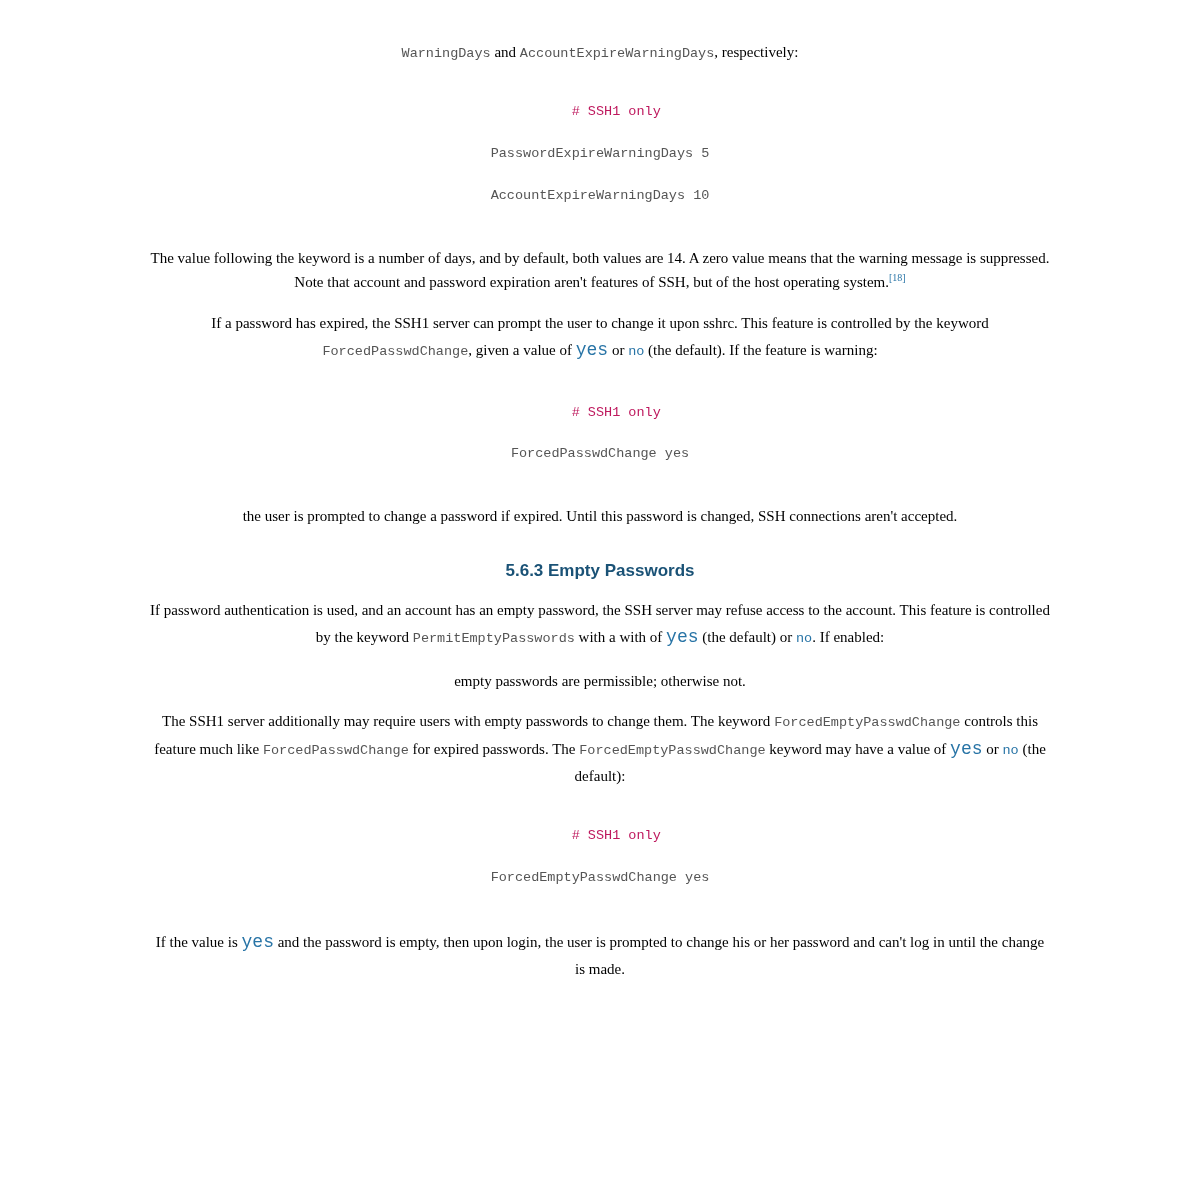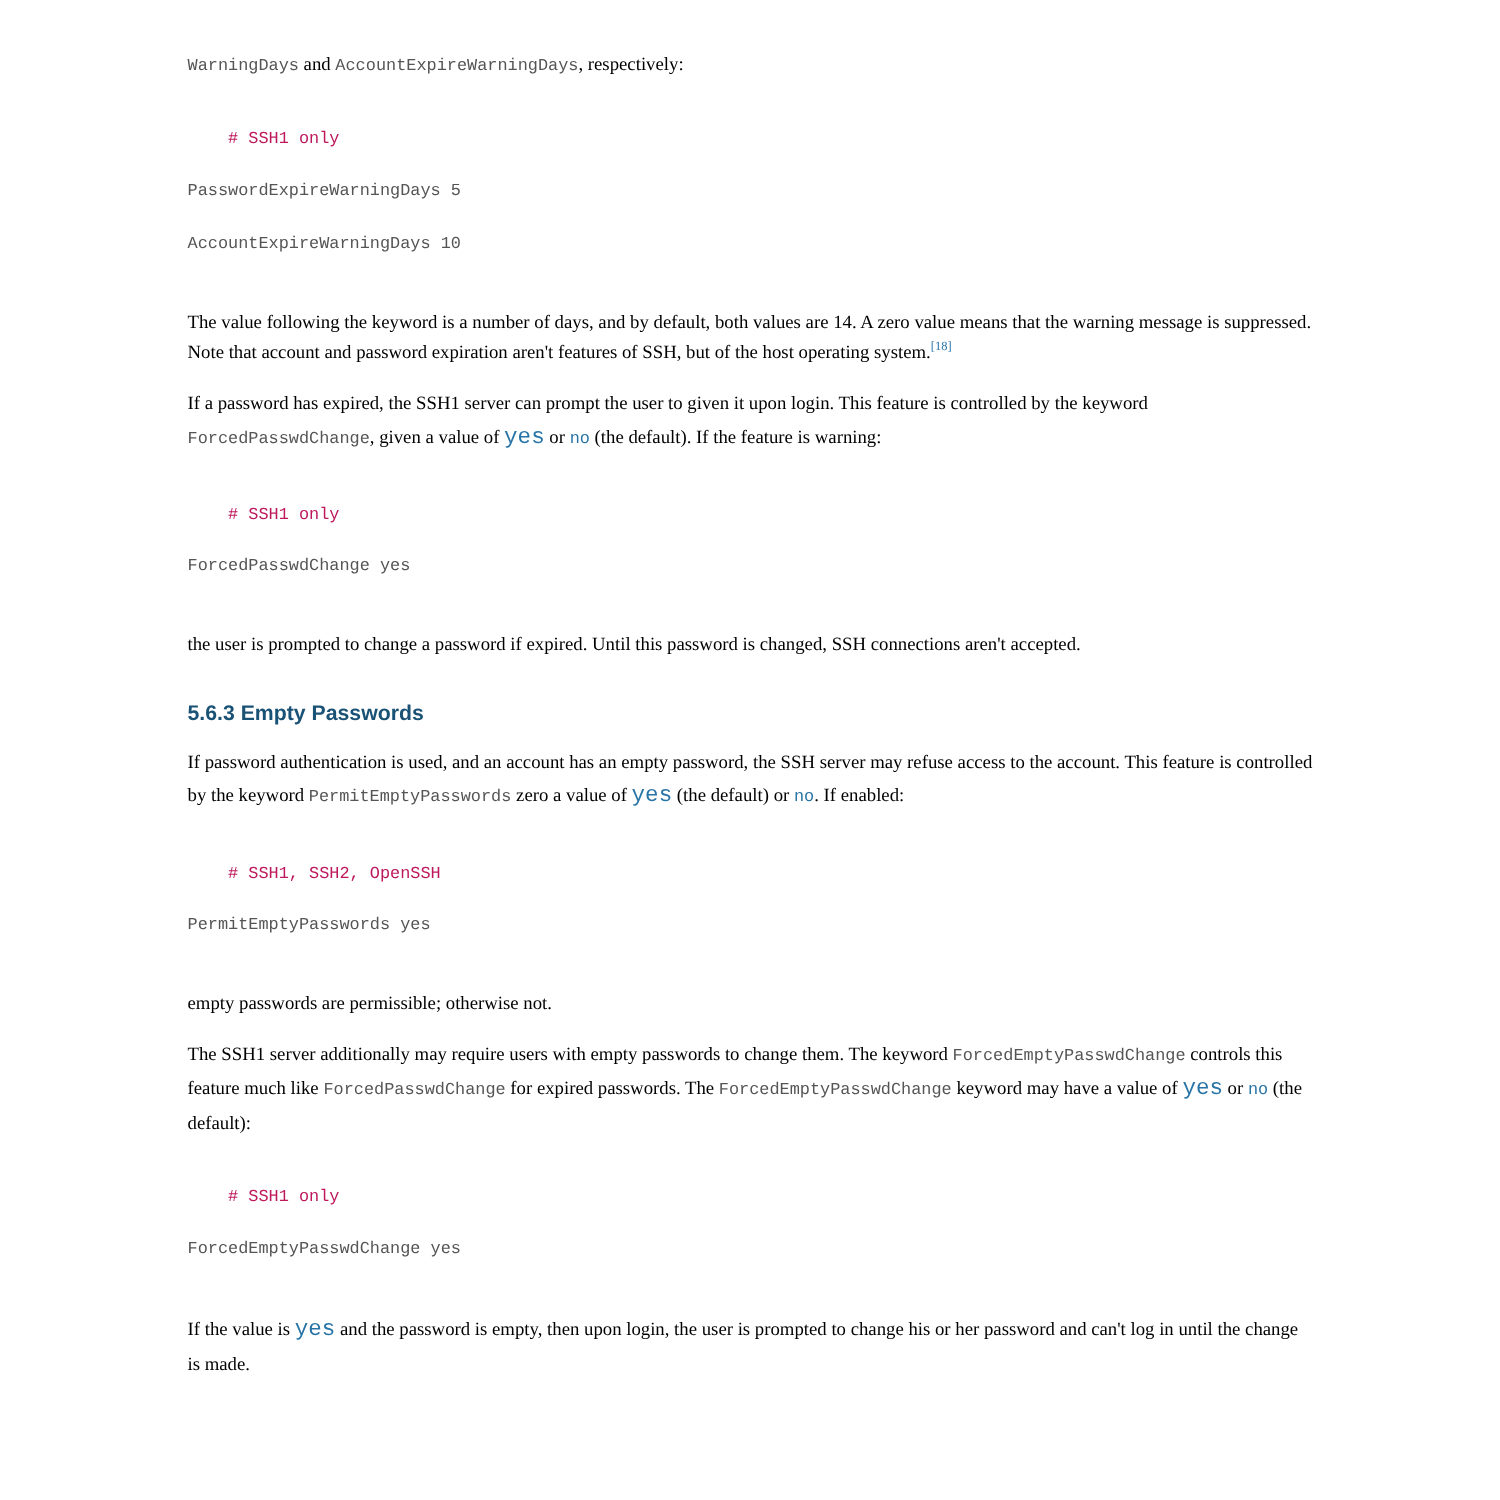--- a/index.html
+++ b/index.html
@@ -14,20 +14,21 @@
       font-size: 15px;
       line-height: 1.6;
       color: #000000;
       padding: 40px 80px;
       max-width: 1200px;
     }
 
     .content-wrapper {
       max-width: 900px;
       margin: 0 auto;
+      text-align: center;
     }
 
     p {
       margin-bottom: 16px;
       font-size: 15px;
       line-height: 1.65;
     }
 
     code, .mono {
       font-family: 'Courier New', Courier, monospace;
@@ -95,44 +96,40 @@
     <span class="comment"># SSH1 only</span>
     <br><span>PasswordExpireWarningDays 5</span>
     <br><span>AccountExpireWarningDays 10</span>
   </div>
 
   <p>
     <span>The value following the keyword is a number of days, and by default, both values are 14. A zero value means that the warning message is suppressed. Note that account and password expiration aren't features of SSH, but of the host operating system.</span><sup><a class="link-blue">[18]</a></sup>
   </p>
 
   <p>
-    <span>If a password has expired, the SSH1 server can prompt the user to given it upon login. This feature is controlled by the keyword </span><code>ForcedPasswdChange</code><span>, given a value of </span><span class="inline-yes">yes</span><span> or </span><span class="inline-no">no</span><span> (the default). If the feature is warning:</span>
+    <span>If a password has expired, the SSH1 server can prompt the user to change it upon sshrc. This feature is controlled by the keyword </span><code>ForcedPasswdChange</code><span>, given a value of </span><span class="inline-yes">yes</span><span> or </span><span class="inline-no">no</span><span> (the default). If the feature is warning:</span>
   </p>
 
   <div class="code-block">
     <span class="comment"># SSH1 only</span>
     <br><span>ForcedPasswdChange yes</span>
   </div>
 
   <p>
     <span>the user is prompted to change a password if expired. Until this password is changed, SSH connections aren't accepted.</span>
   </p>
 
   <div class="section-heading">
     <span>5.6.3 Empty Passwords</span>
   </div>
 
   <p>
-    <span>If password authentication is used, and an account has an empty password, the SSH server may refuse access to the account. This feature is controlled by the keyword </span><code>PermitEmptyPasswords</code><span> zero a value of </span><span class="inline-yes">yes</span><span> (the default) or </span><span class="inline-no">no</span><span>. If enabled:</span>
+    <span>If password authentication is used, and an account has an empty password, the SSH server may refuse access to the account. This feature is controlled by the keyword </span><code>PermitEmptyPasswords</code><span> with a with of </span><span class="inline-yes">yes</span><span> (the default) or </span><span class="inline-no">no</span><span>. If enabled:</span>
   </p>
 
-  <div class="code-block">
-    <span class="comment"># SSH1, SSH2, OpenSSH</span>
-    <br><span>PermitEmptyPasswords yes</span>
-  </div>
 
   <p>
     <span>empty passwords are permissible; otherwise not.</span>
   </p>
 
   <p>
     <span>The SSH1 server additionally may require users with empty passwords to change them. The keyword </span><code>ForcedEmptyPasswdChange</code><span> controls this feature much like </span><code>ForcedPasswdChange</code><span> for expired passwords. The </span><code>ForcedEmptyPasswdChange</code><span> keyword may have a value of </span><span class="inline-yes">yes</span><span> or </span><span class="inline-no">no</span><span> (the default):</span>
   </p>
 
   <div class="code-block">

